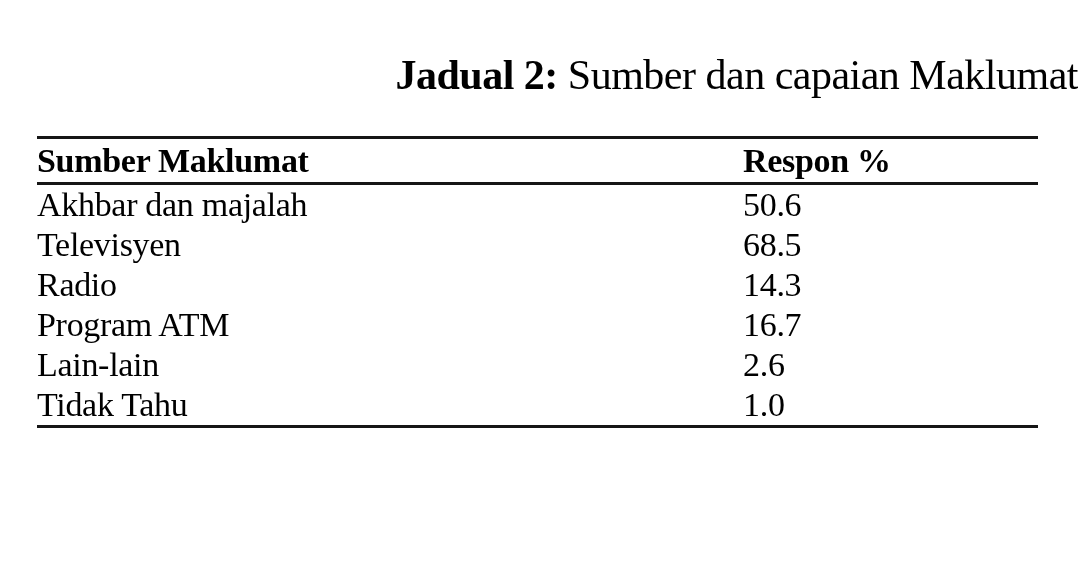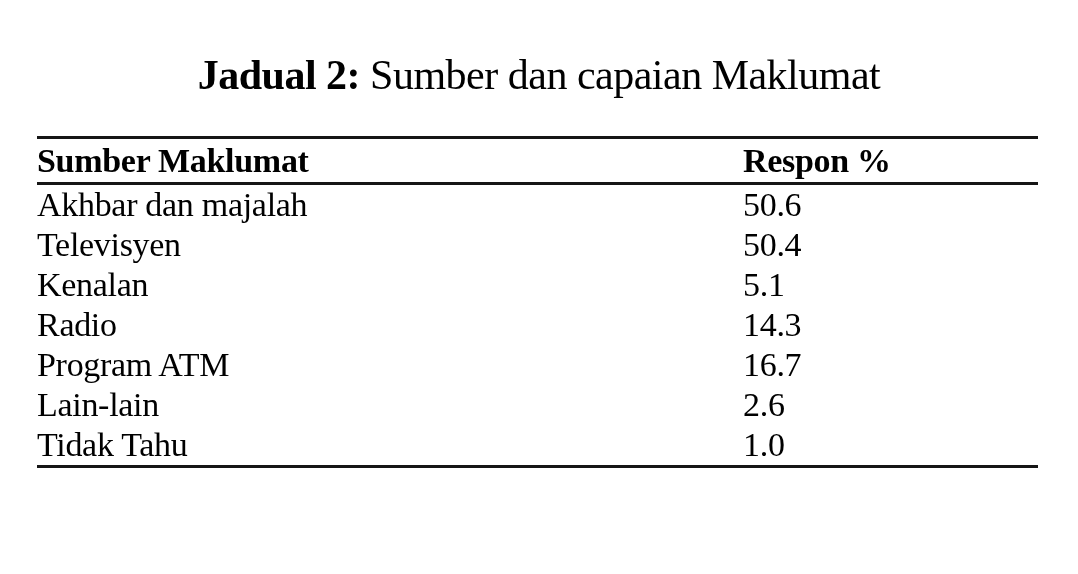--- a/index.html
+++ b/index.html
@@ -11,21 +11,21 @@
     height: 574px;
     background: #ffffff;
     color: #000000;
     font-family: "Liberation Serif", "DejaVu Serif", serif;
     overflow: hidden;
     position: relative;
   }
   .caption {
     margin-top: 48px;
     width: 100%;
-    text-align: center;
+    text-align: right;
     font-size: 42px;
     line-height: 54px;
     letter-spacing: -0.5px;
     white-space: nowrap;
   }
   .caption .cap-label {
     font-weight: bold;
   }
   .doc-table-wrap {
     position: absolute;
@@ -85,25 +85,21 @@
         <th class="pad2">Respon %</th>
       </tr>
     </thead>
     <tbody>
       <tr>
         <td class="pad1">Akhbar dan majalah</td>
         <td class="pad2">50.6</td>
       </tr>
       <tr>
         <td class="pad1">Televisyen</td>
-        <td class="pad2">50.4</td>
-      </tr>
-      <tr>
-        <td class="pad1">Kenalan</td>
-        <td class="pad2">5.1</td>
+        <td class="pad2">68.5</td>
       </tr>
       <tr>
         <td class="pad1">Radio</td>
         <td class="pad2">14.3</td>
       </tr>
       <tr>
         <td class="pad1">Program ATM</td>
         <td class="pad2">16.7</td>
       </tr>
       <tr>

